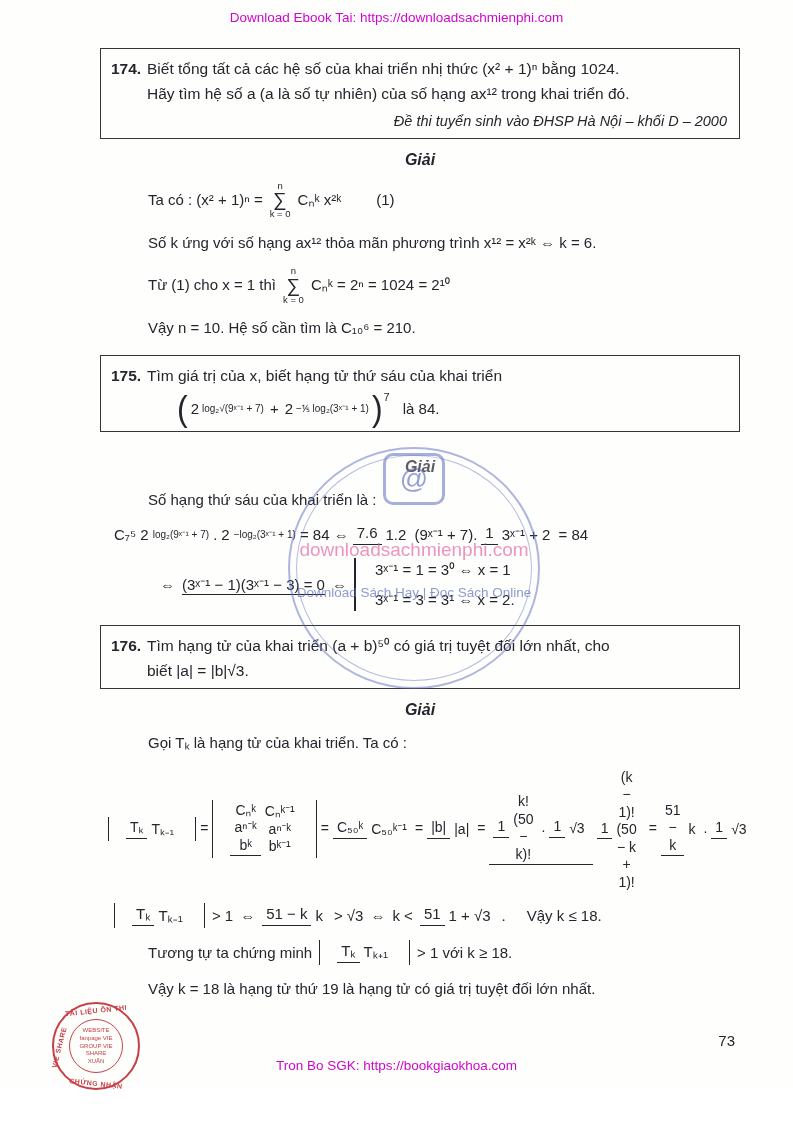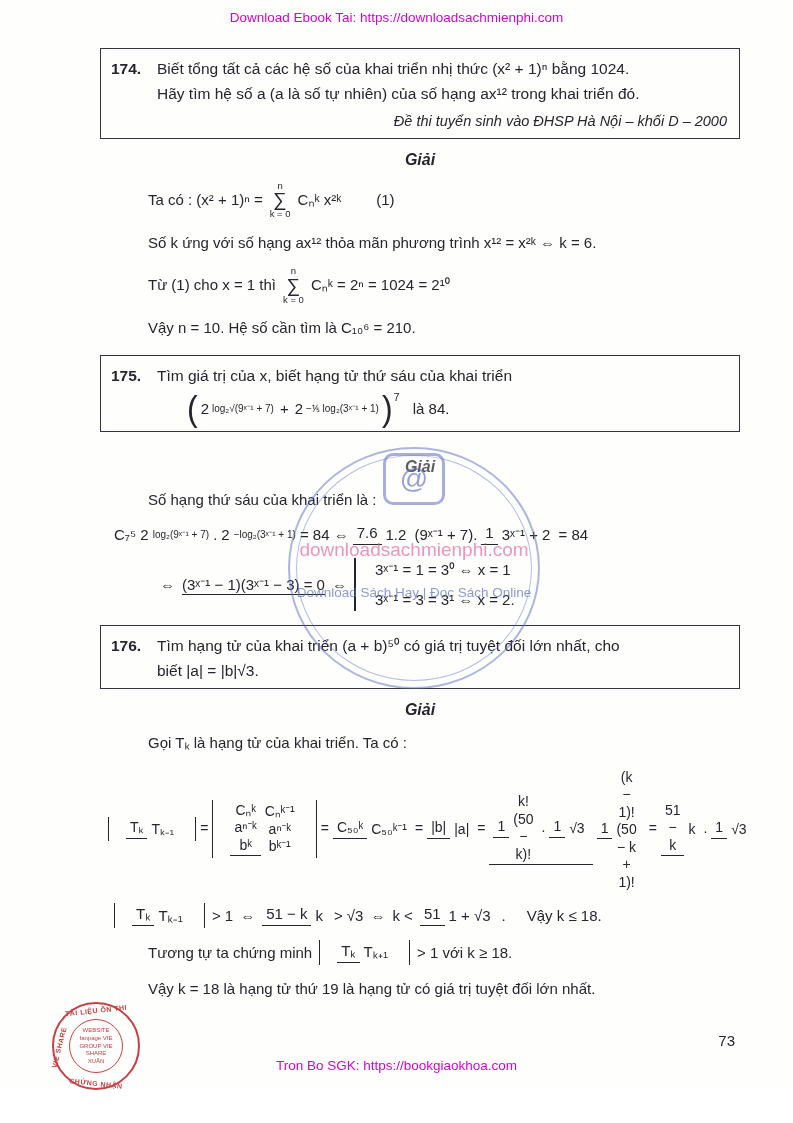--- a/index.html
+++ b/index.html
@@ -4,21 +4,21 @@
 <style>
   html,body{margin:0;padding:0;}
   body{width:793px;height:1123px;background:#ffffff;overflow:hidden;}
   .page{position:relative;width:793px;height:1088px;background:#fefefc;
         font-family:Liberation Sans, sans-serif;color:#25252e;}
   .header{position:absolute;top:8px;left:0;right:0;text-align:center;}
   .maglink{color:#cf06cf;font-size:13.5px;}
   .content{position:absolute;top:48px;left:100px;width:640px;}
 
   .problem-box{border:1.6px solid #34343c;padding:8px 12px 5px 10px;background:transparent;}
-  .prob-row{display:flex;gap:10px;}
+  .prob-row{display:flex;gap:0;}
   .prob-num{font-weight:bold;min-width:36px;font-size:15.5px;line-height:1.6;}
   .prob-text{flex:1;font-size:15.5px;line-height:1.6;}
   .source{font-style:italic;text-align:right;font-size:14.5px;margin-top:3px;}
 
   .giai{text-align:center;font-weight:bold;font-style:italic;font-size:16px;margin:12px 0 10px;}
 
   .work{margin:12px 0 12px 48px;font-size:15px;line-height:1.55;}
   .row{display:flex;align-items:center;gap:7px;flex-wrap:nowrap;}
 
   .sum{display:inline-flex;flex-direction:column;align-items:center;line-height:1;}

